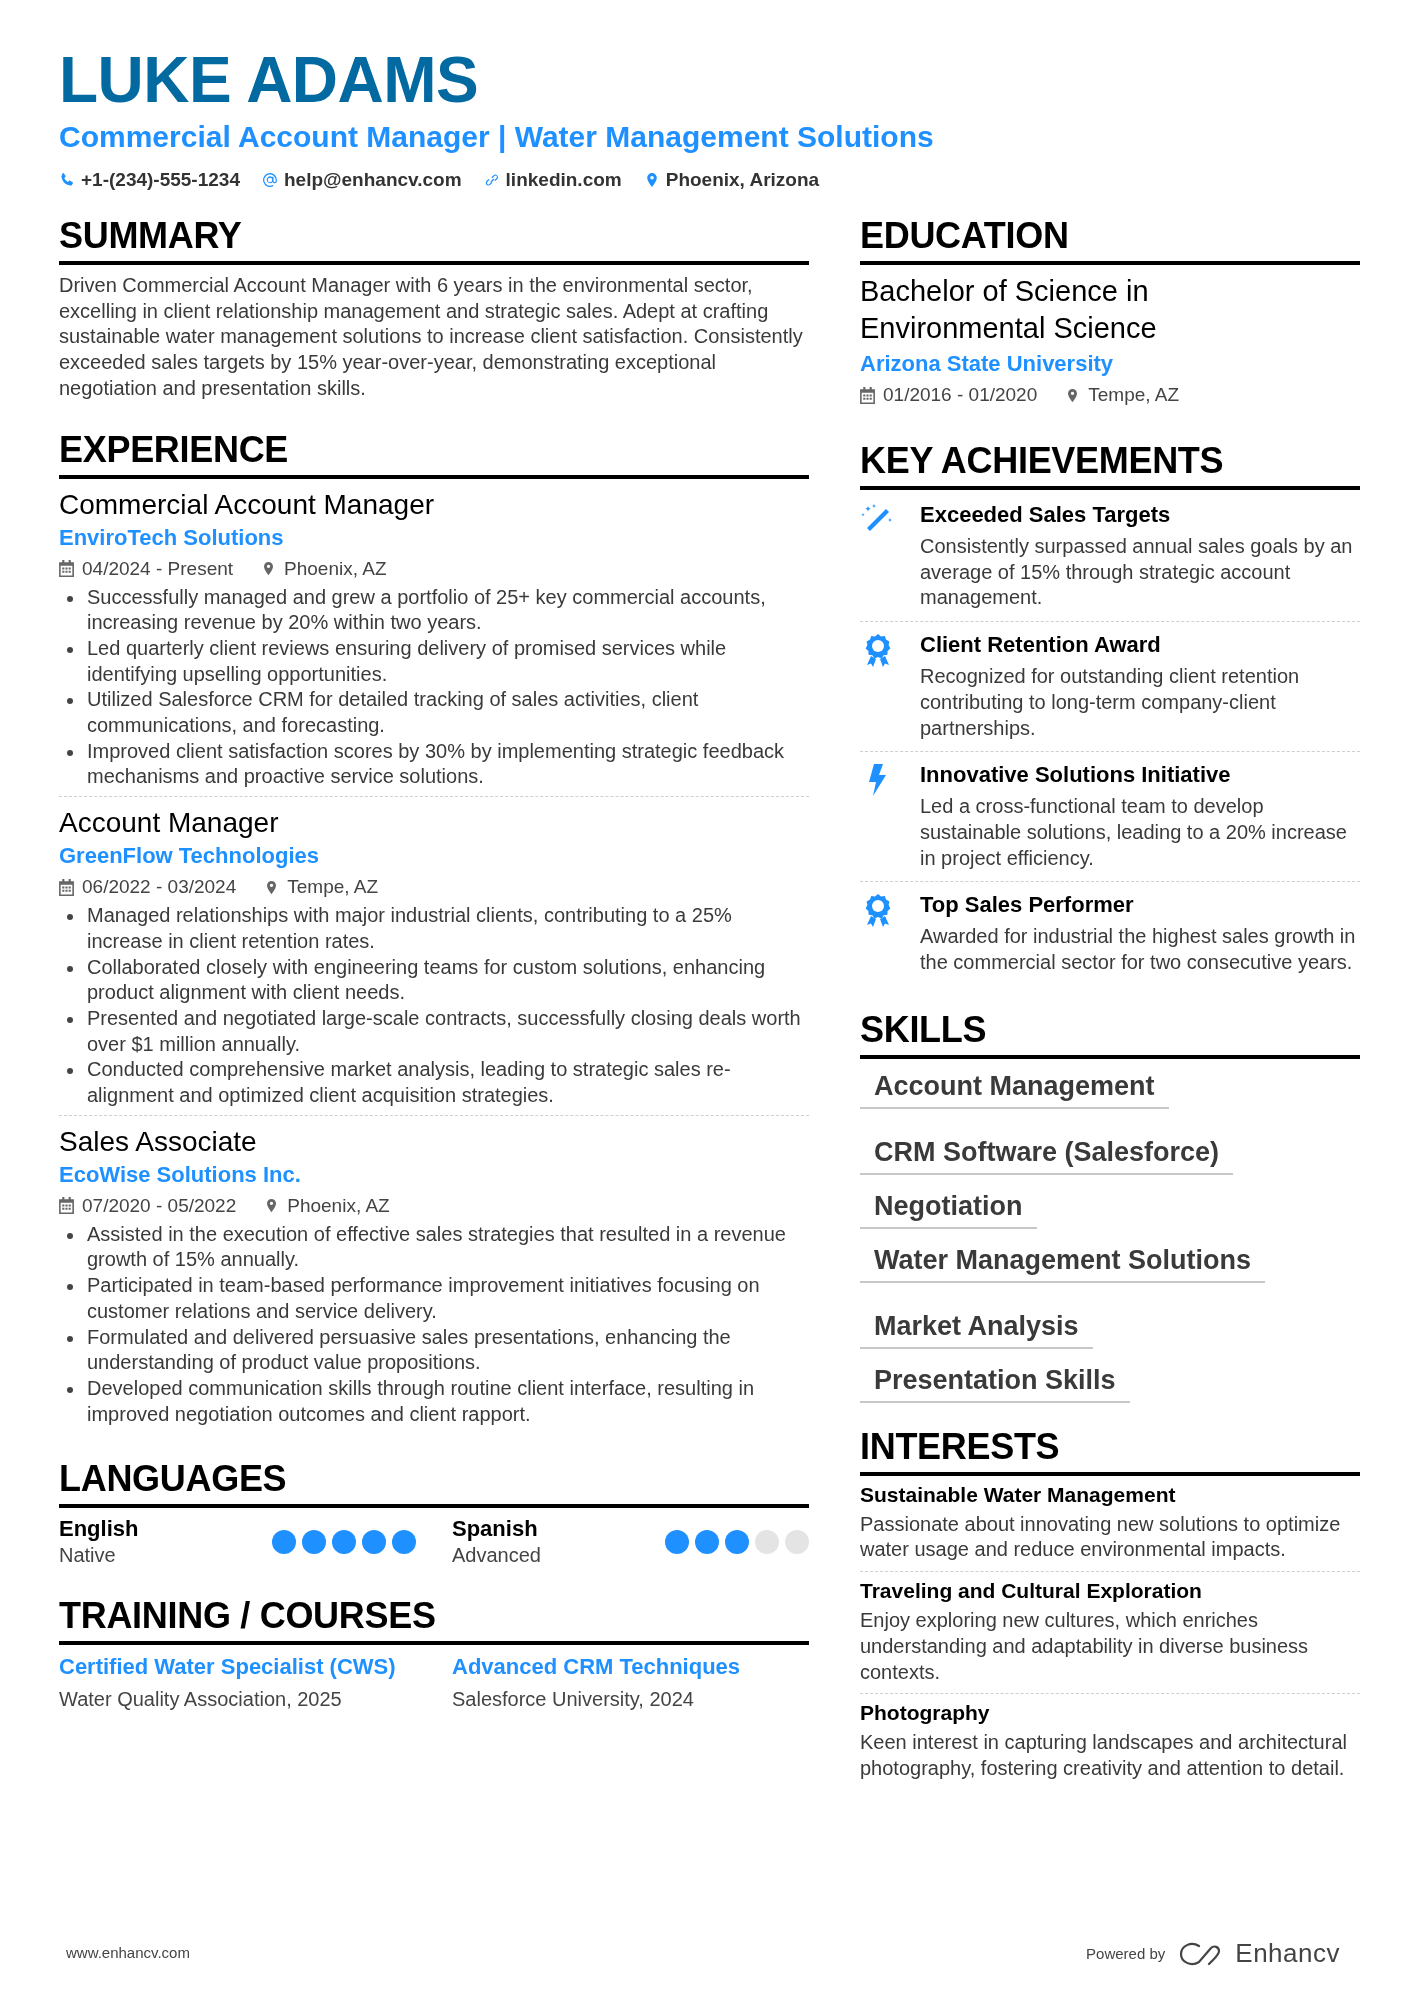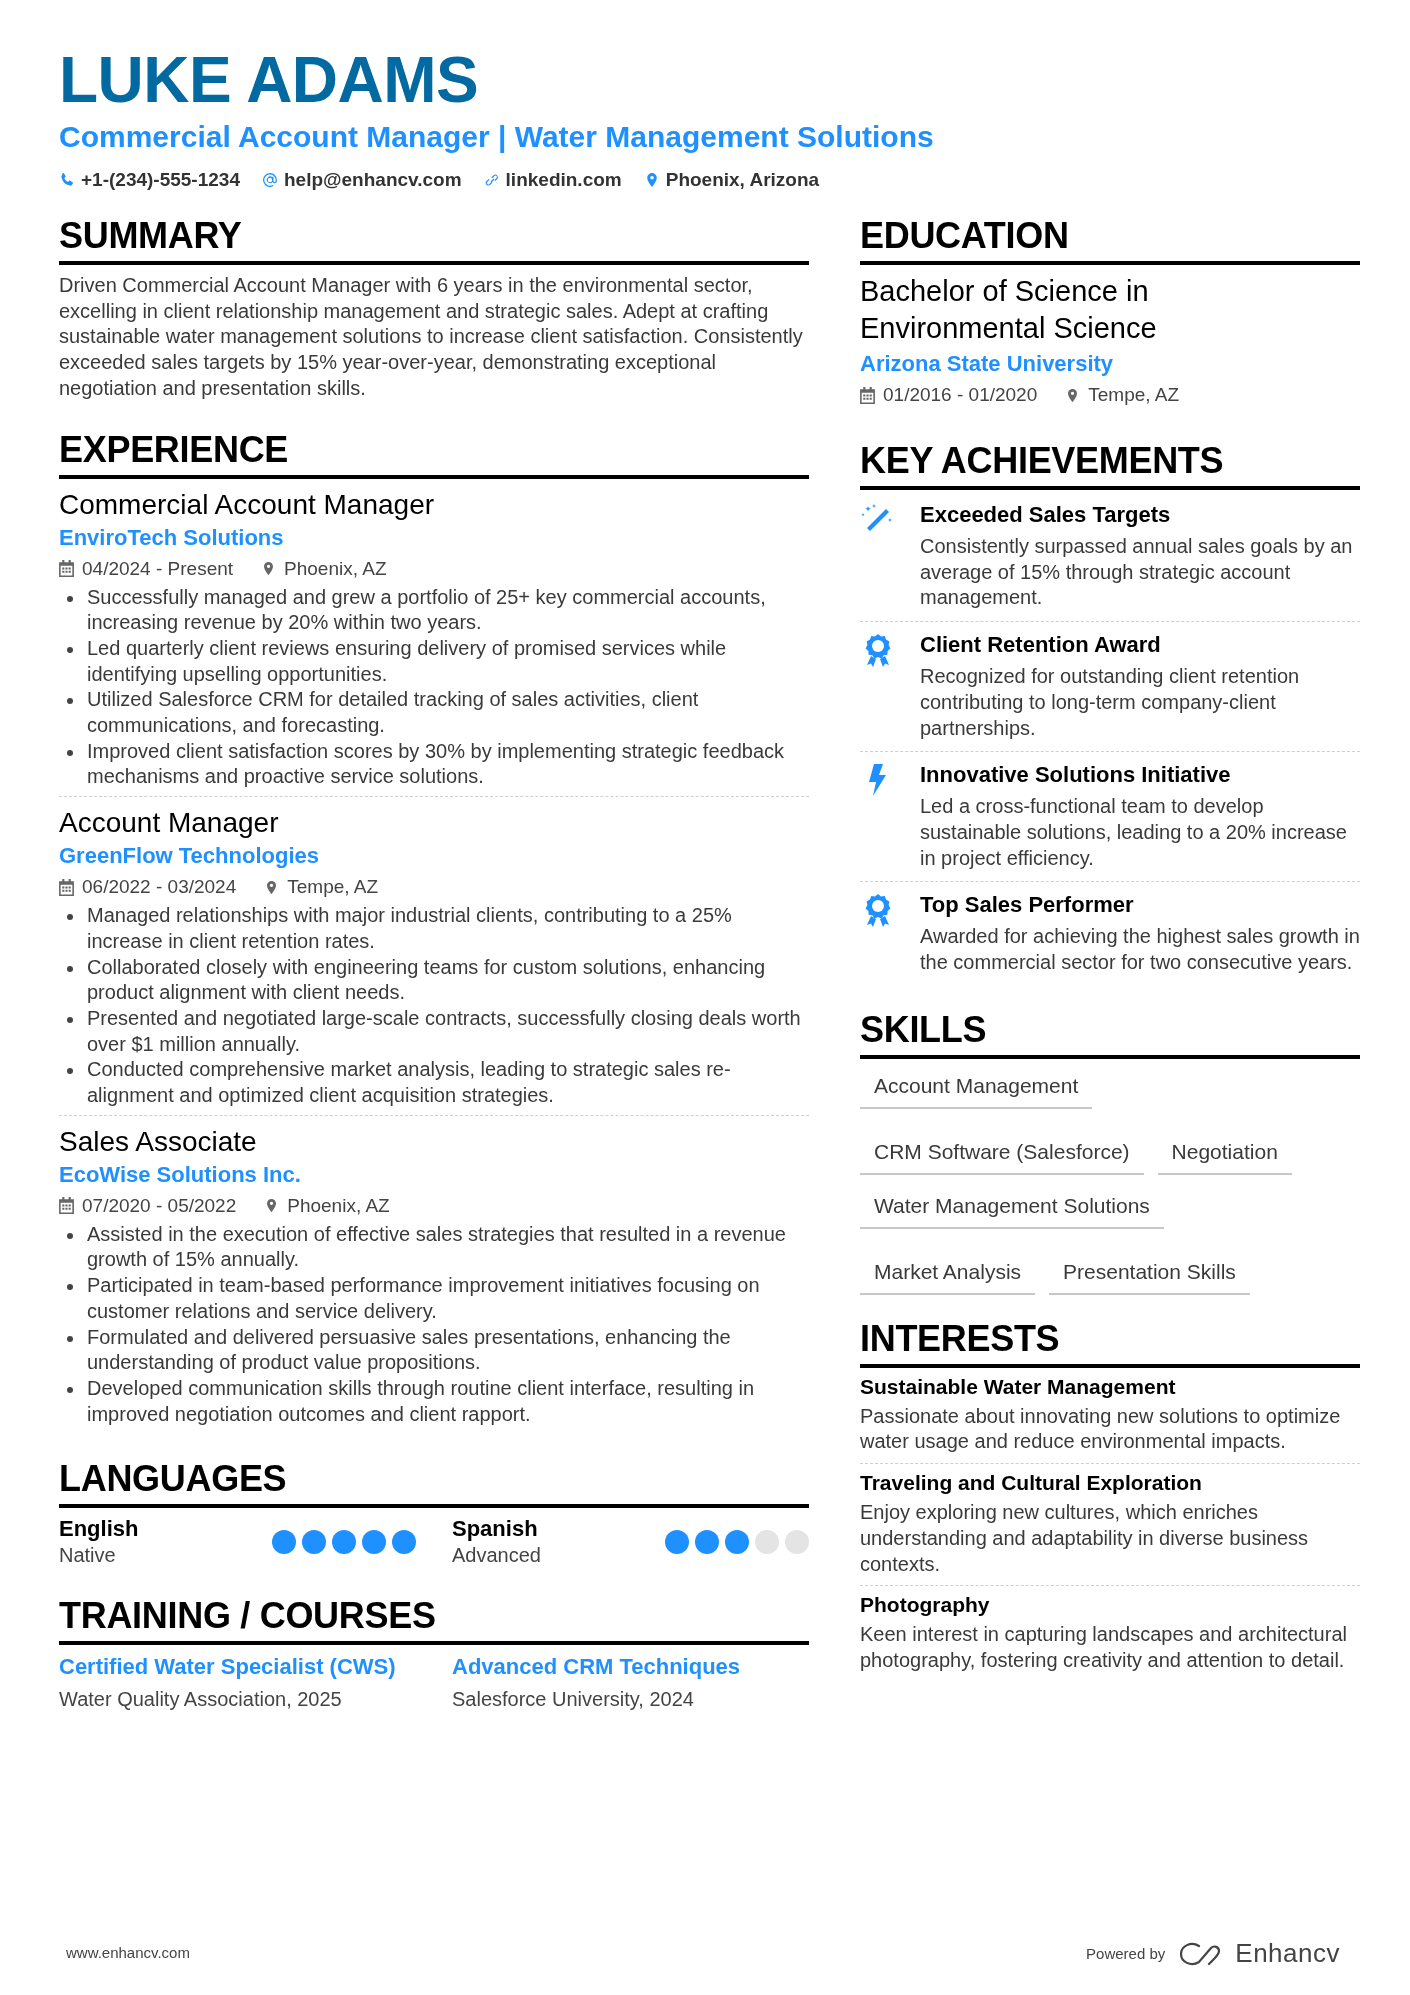--- a/index.html
+++ b/index.html
@@ -50,21 +50,21 @@
   .school { font-size: 22px; font-weight: 700; color: #1E90FF; line-height: 30px; margin-top: 2px; }
 
   .ach { display: flex; gap: 20px; padding: 8px 0 10px 0; }
   .ach + .ach { border-top: 1.5px dashed #cfcfcf; }
   .ach-icon { width: 40px; flex: 0 0 40px; padding-top: 2px; }
   .ach-icon svg { width: 36px; height: 36px; fill: #1E90FF; }
   .ach-title { font-size: 22px; font-weight: 700; color: #000; line-height: 30px; }
   .ach-desc { font-size: 20px; color: #3a3a3a; line-height: 25.7px; margin-top: 4px; }
 
   .skills { display: flex; flex-wrap: wrap; column-gap: 14px; row-gap: 12px; margin-top: 6px; }
-  .skill { font-size: 21px; font-weight: 400; color: #3a3a3a; padding: 6px 14px 8px 14px; border-bottom: 2px solid #c8c8c8; line-height: 26px; }
+  .skill { font-size: 27px; font-weight: 700; color: #3a3a3a; padding: 6px 14px 8px 14px; border-bottom: 2px solid #c8c8c8; line-height: 26px; }
 
   .interest { padding: 6px 0 8px 0; }
   .interest + .interest { border-top: 1.5px dashed #cfcfcf; }
   .interest-title { font-size: 21px; font-weight: 700; color: #000; line-height: 26px; }
   .interest-desc { font-size: 20px; color: #3a3a3a; line-height: 25.7px; margin-top: 4px; }
 
   .footer-left { position: absolute; left: 66px; top: 1944px; font-size: 15px; color: #444; }
   .footer-right { position: absolute; right: 70px; top: 1938px; display: flex; align-items: center; gap: 14px; font-size: 15px; color: #444; }
   .brand { display: flex; align-items: center; gap: 8px; font-size: 26px; color: #444; letter-spacing: 0.5px; }
   .brand svg { width: 48px; height: 24px; }
@@ -301,21 +301,21 @@
     </div>
 
     <div class="ach">
       <div class="ach-icon"><svg viewBox="0 0 36 36">
             <path d="M18 2l3 2.4 3.8-.4 1.2 3.6 3.4 1.8-.8 3.7 1.8 3.3-2.8 2.5-.2 3.8-3.8.6-2 3.2-3.6-1.4-3.6 1.4-2-3.2-3.8-.6-.2-3.8-2.8-2.5 1.8-3.3-.8-3.7L10 7.6l1.2-3.6 3.8.4z"></path>
             <circle cx="18" cy="14" r="6" fill="#fff"></circle>
             <path d="M11 24l-4 9 4-1.5 2 3.5 3-8zM25 24l4 9-4-1.5-2 3.5-3-8z"></path>
           </svg></div>
       <div>
         <div class="ach-title">Top Sales Performer</div>
-        <div class="ach-desc">Awarded for achieving the highest sales growth in the commercial sector for two consecutive years.</div>
+        <div class="ach-desc">Awarded for industrial the highest sales growth in the commercial sector for two consecutive years.</div>
       </div>
     </div>
   </section>
 
   <section class="section" style="margin-bottom:22px;">
     <div class="section-title">SKILLS</div>
     <div class="section-rule"></div>
     <div class="skills">
       <div class="skill">Account Management</div>
       <div style="flex-basis:100%;height:0;"></div>

